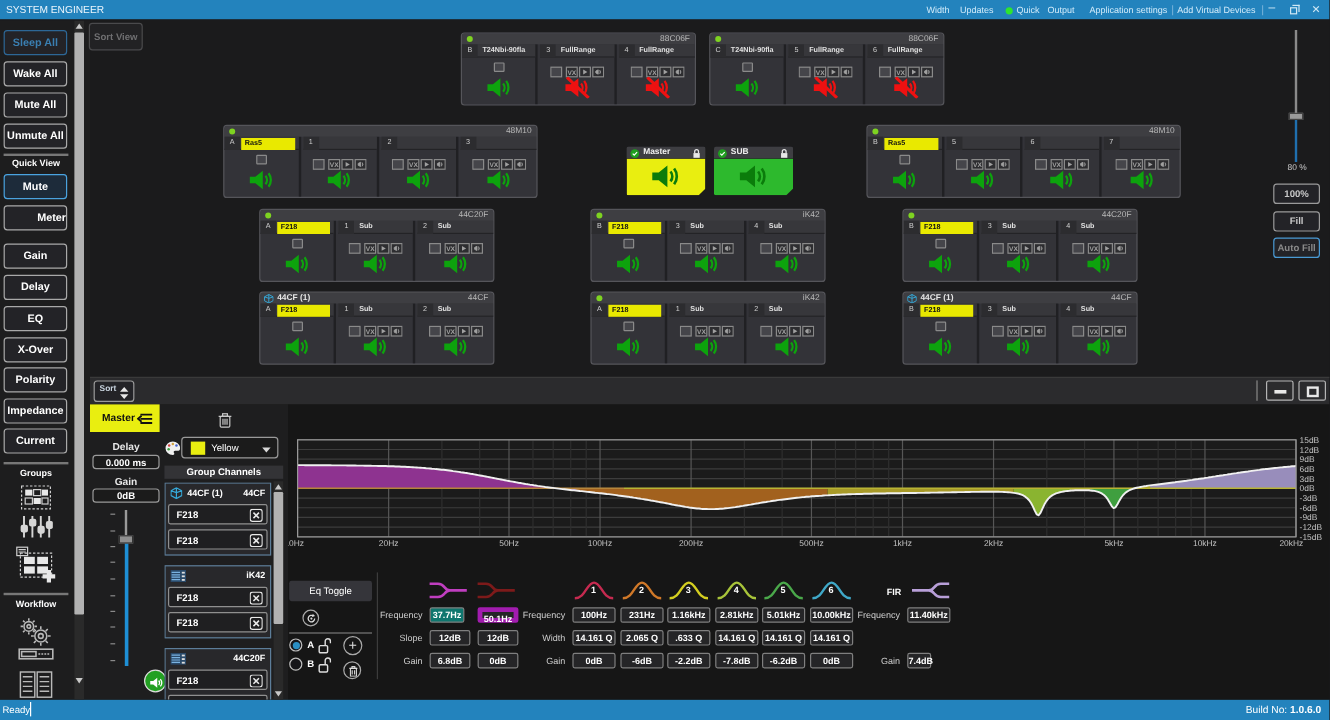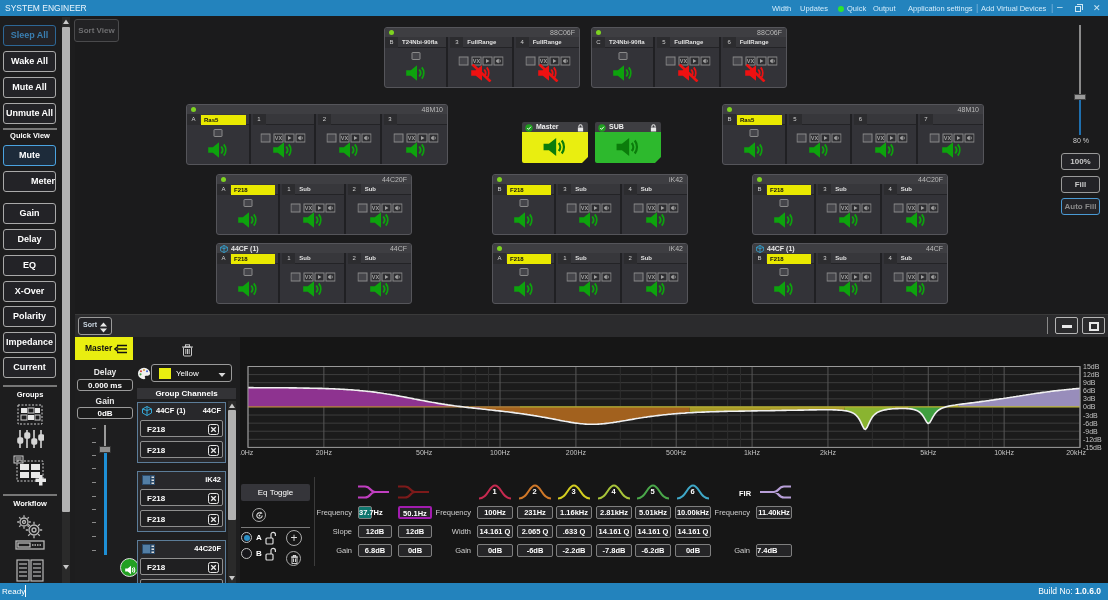--- a/index.html
+++ b/index.html
@@ -1069,24 +1069,24 @@
   </div>
 <div style="position:absolute;left:314px;top:477px;width:1px;height:89px;background:#3c3c3c;"></div>
 <div style="position:absolute;font-size:7.5px;color:#cfcfcf;text-align:right;left:282px;top:508px;width:70px;">Frequency</div>
 <div style="position:absolute;font-size:7.5px;color:#cfcfcf;text-align:right;left:282px;top:527px;width:70px;">Slope</div>
 <div style="position:absolute;font-size:7.5px;color:#cfcfcf;text-align:right;left:282px;top:546px;width:70px;">Gain</div>
 <div style="position:absolute;font-size:7.5px;color:#cfcfcf;text-align:right;left:401px;top:508px;width:70px;">Frequency</div>
 <div style="position:absolute;font-size:7.5px;color:#cfcfcf;text-align:right;left:401px;top:527px;width:70px;">Width</div>
 <div style="position:absolute;font-size:7.5px;color:#cfcfcf;text-align:right;left:401px;top:546px;width:70px;">Gain</div>
 <div style="position:absolute;font-size:7.5px;color:#cfcfcf;text-align:right;left:680px;top:508px;width:70px;">Frequency</div>
 <div style="position:absolute;font-size:7.5px;color:#cfcfcf;text-align:right;left:680px;top:546px;width:70px;">Gain</div>
-<div style="position:absolute;height:13px;background:#0f766e;border:1px solid #7f7f7f;border-radius:2px;color:#fff;font-size:7.5px;font-weight:bold;text-align:center;line-height:11px;left:358px;top:506px;width:14px;">37.7Hz</div>
+<div style="position:absolute;height:13px;background:#0f766e;border:1px solid #7f7f7f;border-radius:2px;color:#fff;font-size:7.5px;font-weight:bold;text-align:center;line-height:11px;left:358px;top:506px;width:29px;">37.7Hz</div>
 <div style="position:absolute;height:13px;background:#252527;border:1px solid #7f7f7f;border-radius:2px;color:#fff;font-size:7.5px;font-weight:bold;text-align:center;line-height:11px;left:358px;top:525px;width:34px;">12dB</div>
 <div style="position:absolute;height:13px;background:#252527;border:1px solid #7f7f7f;border-radius:2px;color:#fff;font-size:7.5px;font-weight:bold;text-align:center;line-height:11px;left:358px;top:544px;width:34px;">6.8dB</div>
-<div style="position:absolute;height:13px;background:#252527;border:2px solid #a21caf;border-radius:2px;color:#fff;font-size:7.5px;font-weight:bold;text-align:center;line-height:11px;left:398px;top:506px;width:34px;">50.1Hz</div>
+<div style="position:absolute;height:13px;background:#252527;border:4px solid #a21caf;border-radius:2px;color:#fff;font-size:7.5px;font-weight:bold;text-align:center;line-height:11px;left:398px;top:506px;width:34px;">50.1Hz</div>
 <div style="position:absolute;height:13px;background:#252527;border:1px solid #7f7f7f;border-radius:2px;color:#fff;font-size:7.5px;font-weight:bold;text-align:center;line-height:11px;left:398px;top:525px;width:34px;">12dB</div>
 <div style="position:absolute;height:13px;background:#252527;border:1px solid #7f7f7f;border-radius:2px;color:#fff;font-size:7.5px;font-weight:bold;text-align:center;line-height:11px;left:398px;top:544px;width:34px;">0dB</div>
 <div style="position:absolute;height:13px;background:#252527;border:1px solid #7f7f7f;border-radius:2px;color:#fff;font-size:7.5px;font-weight:bold;text-align:center;line-height:11px;left:477px;top:506px;width:36px;">100Hz</div>
 <div style="position:absolute;height:13px;background:#252527;border:1px solid #7f7f7f;border-radius:2px;color:#fff;font-size:7.5px;font-weight:bold;text-align:center;line-height:11px;left:477px;top:525px;width:36px;">14.161 Q</div>
 <div style="position:absolute;height:13px;background:#252527;border:1px solid #7f7f7f;border-radius:2px;color:#fff;font-size:7.5px;font-weight:bold;text-align:center;line-height:11px;left:477px;top:544px;width:36px;">0dB</div>
 <div style="position:absolute;height:13px;background:#252527;border:1px solid #7f7f7f;border-radius:2px;color:#fff;font-size:7.5px;font-weight:bold;text-align:center;line-height:11px;left:517px;top:506px;width:36px;">231Hz</div>
 <div style="position:absolute;height:13px;background:#252527;border:1px solid #7f7f7f;border-radius:2px;color:#fff;font-size:7.5px;font-weight:bold;text-align:center;line-height:11px;left:517px;top:525px;width:36px;">2.065 Q</div>
 <div style="position:absolute;height:13px;background:#252527;border:1px solid #7f7f7f;border-radius:2px;color:#fff;font-size:7.5px;font-weight:bold;text-align:center;line-height:11px;left:517px;top:544px;width:36px;">-6dB</div>
 <div style="position:absolute;height:13px;background:#252527;border:1px solid #7f7f7f;border-radius:2px;color:#fff;font-size:7.5px;font-weight:bold;text-align:center;line-height:11px;left:556px;top:506px;width:36px;">1.16kHz</div>
 <div style="position:absolute;height:13px;background:#252527;border:1px solid #7f7f7f;border-radius:2px;color:#fff;font-size:7.5px;font-weight:bold;text-align:center;line-height:11px;left:556px;top:525px;width:36px;">.633 Q</div>
@@ -1094,21 +1094,21 @@
 <div style="position:absolute;height:13px;background:#252527;border:1px solid #7f7f7f;border-radius:2px;color:#fff;font-size:7.5px;font-weight:bold;text-align:center;line-height:11px;left:596px;top:506px;width:36px;">2.81kHz</div>
 <div style="position:absolute;height:13px;background:#252527;border:1px solid #7f7f7f;border-radius:2px;color:#fff;font-size:7.5px;font-weight:bold;text-align:center;line-height:11px;left:596px;top:525px;width:36px;">14.161 Q</div>
 <div style="position:absolute;height:13px;background:#252527;border:1px solid #7f7f7f;border-radius:2px;color:#fff;font-size:7.5px;font-weight:bold;text-align:center;line-height:11px;left:596px;top:544px;width:36px;">-7.8dB</div>
 <div style="position:absolute;height:13px;background:#252527;border:1px solid #7f7f7f;border-radius:2px;color:#fff;font-size:7.5px;font-weight:bold;text-align:center;line-height:11px;left:635px;top:506px;width:36px;">5.01kHz</div>
 <div style="position:absolute;height:13px;background:#252527;border:1px solid #7f7f7f;border-radius:2px;color:#fff;font-size:7.5px;font-weight:bold;text-align:center;line-height:11px;left:635px;top:525px;width:36px;">14.161 Q</div>
 <div style="position:absolute;height:13px;background:#252527;border:1px solid #7f7f7f;border-radius:2px;color:#fff;font-size:7.5px;font-weight:bold;text-align:center;line-height:11px;left:635px;top:544px;width:36px;">-6.2dB</div>
 <div style="position:absolute;height:13px;background:#252527;border:1px solid #7f7f7f;border-radius:2px;color:#fff;font-size:7.5px;font-weight:bold;text-align:center;line-height:11px;left:675px;top:506px;width:36px;">10.00kHz</div>
 <div style="position:absolute;height:13px;background:#252527;border:1px solid #7f7f7f;border-radius:2px;color:#fff;font-size:7.5px;font-weight:bold;text-align:center;line-height:11px;left:675px;top:525px;width:36px;">14.161 Q</div>
 <div style="position:absolute;height:13px;background:#252527;border:1px solid #7f7f7f;border-radius:2px;color:#fff;font-size:7.5px;font-weight:bold;text-align:center;line-height:11px;left:675px;top:544px;width:36px;">0dB</div>
 <div style="position:absolute;height:13px;background:#252527;border:1px solid #7f7f7f;border-radius:2px;color:#fff;font-size:7.5px;font-weight:bold;text-align:center;line-height:11px;left:756px;top:506px;width:36px;">11.40kHz</div>
-<div style="position:absolute;height:13px;background:#252527;border:1px solid #7f7f7f;border-radius:2px;color:#fff;font-size:7.5px;font-weight:bold;line-height:11px;left:756px;top:544px;width:36px;">7.4dB</div>
+<div style="position:absolute;height:13px;background:#252527;border:1px solid #7f7f7f;border-radius:2px;color:#fff;font-size:7.5px;font-weight:bold;text-align:center;line-height:11px;left:756px;top:544px;width:20px;">7.4dB</div>
 <svg style="position:absolute;left:355px;top:484px" width="40" height="16" viewBox="0 0 40 16">
     <g fill="none" stroke="#c03ec0" stroke-width="2.2">
       <path d="M3 2.5 H10 C16 2.5 15 8 20 8 M3 13.5 H10 C16 13.5 15 8 20 8 L34 8"></path>
     </g>
   </svg>
 <svg style="position:absolute;left:395px;top:484px" width="40" height="16" viewBox="0 0 40 16">
     <g fill="none" stroke="#7d1a1a" stroke-width="2.2">
       <path d="M3 2.5 H10 C16 2.5 15 8 20 8 M3 13.5 H10 C16 13.5 15 8 20 8 L34 8"></path>
     </g>
   </svg>

